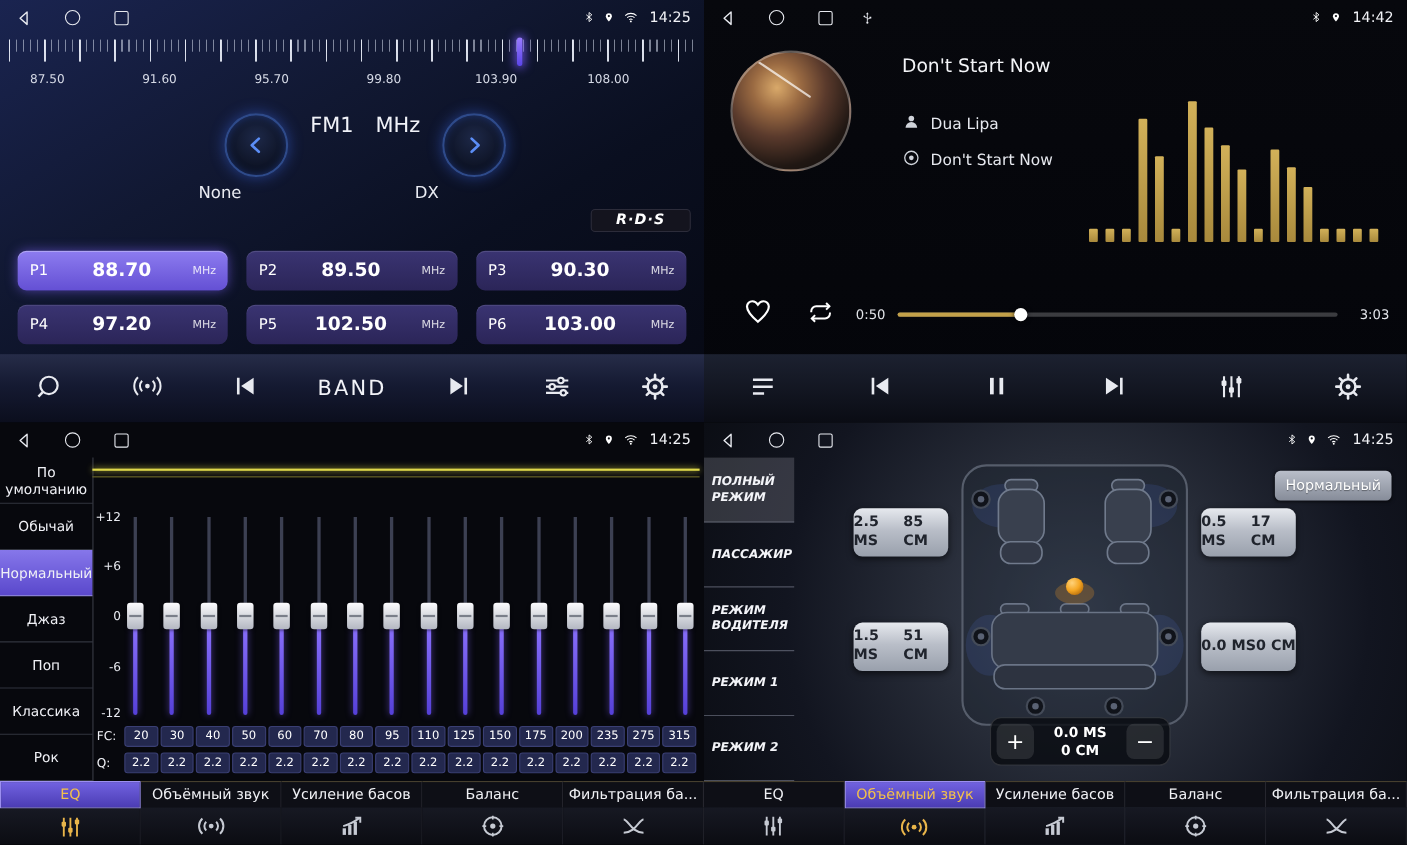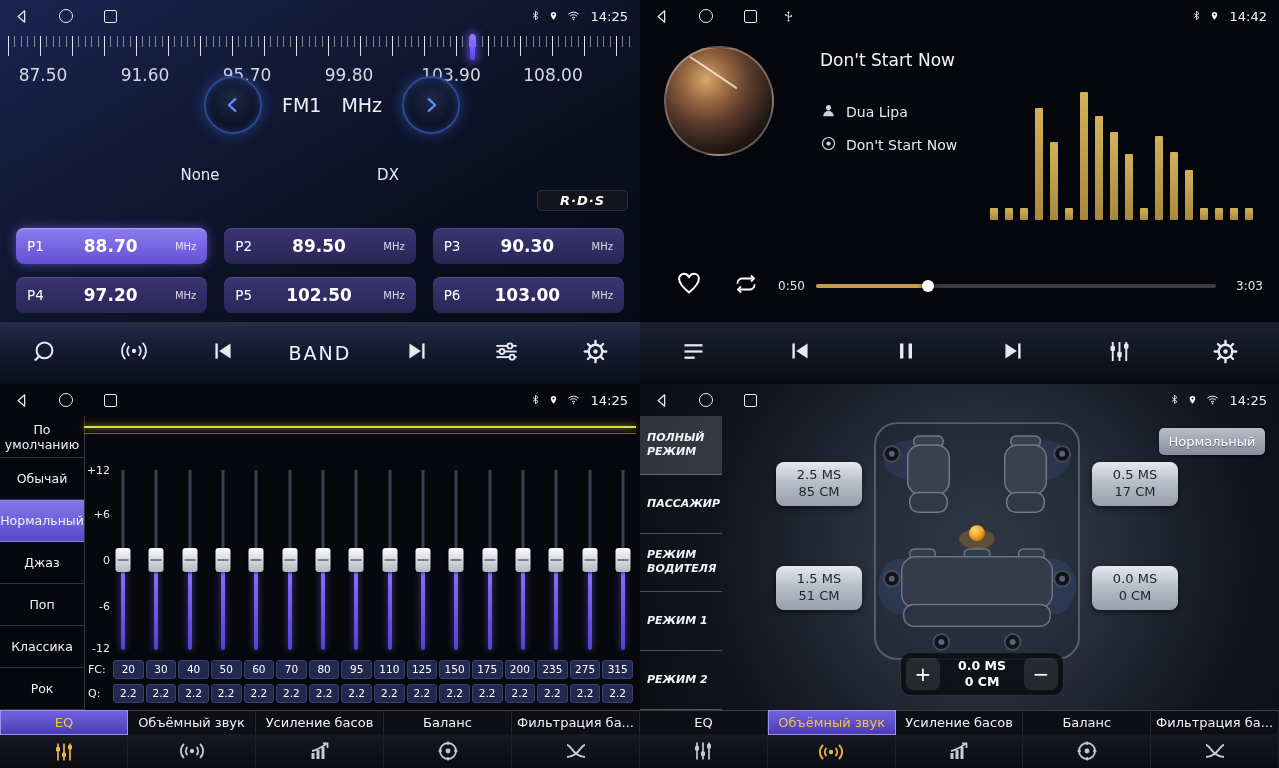--- a/index.html
+++ b/index.html
@@ -16,23 +16,23 @@
   .sb-time{font-size:13px;margin-left:3px;color:#f2f3f7;}
   .usb-slot{margin-left:22px;display:flex;align-items:center;}
 
   
   .radio{background:linear-gradient(150deg,#1a2450 0%,#111832 35%,#0a0f20 62%,#060812 100%);}
   .freq-scale{position:absolute;top:34px;left:8px;right:8px;height:48px;}
   .ruler{position:absolute;top:0;left:0;right:0;height:24px;}
   .ticks-minor{position:absolute;top:2px;left:0;right:0;height:11px;background:repeating-linear-gradient(90deg,rgba(215,222,238,.55) 0 1px,transparent 1px 6.4px);}
   .ticks-major{position:absolute;top:2px;left:0;right:0;height:20px;background:repeating-linear-gradient(90deg,rgba(238,242,252,.9) 0 1.5px,transparent 1.5px 32px);}
   .scale-indicator{position:absolute;left:462px;top:0;width:5px;height:26px;border-radius:2px;background:linear-gradient(180deg,#9a7bff,#5b45e8);box-shadow:0 0 9px 2px rgba(122,92,255,.75);}
-  .scale-labels span{position:absolute;top:31px;width:60px;text-align:center;font-size:17px;color:#d6dae6;}
+  .scale-labels span{position:absolute;top:31px;width:60px;text-align:center;font-size:11px;color:#d6dae6;}
   .sl0{left:5px}.sl1{left:107px}.sl2{left:209px}.sl3{left:311px}.sl4{left:413px}.sl5{left:515px}
-  .tuner{position:absolute;top:76px;left:0;right:0;display:flex;align-items:center;justify-content:center;gap:20px;padding-left:24px;}
+  .tuner{position:absolute;top:103px;left:0;right:0;display:flex;justify-content:center;gap:20px;padding-left:24px;}
   .round-btn{width:54px;height:54px;border-radius:50%;background:radial-gradient(circle at 50% 38%,#1d2848,#0b101f 72%);border:2px solid #2e4a8a;box-shadow:0 0 14px rgba(64,112,255,.45),inset 0 0 8px rgba(64,112,255,.35);display:flex;align-items:center;justify-content:center;cursor:pointer;}
   .band-txt{font-size:19px;color:#f0f2f8;}
   .freq-big{font-size:43px;font-weight:bold;letter-spacing:1px;text-shadow:0 0 12px rgba(180,190,255,.35);}
   .unit-txt{font-size:19px;color:#f0f2f8;}
   .pty{position:absolute;top:166px;left:162px;width:76px;text-align:center;font-size:15px;color:#e9ebf2;}
   .dx{position:absolute;top:166px;left:360px;width:56px;text-align:center;font-size:15px;color:#e9ebf2;}
   .rds{position:absolute;top:190px;right:12px;font-size:13px;font-weight:bold;font-style:italic;background:#14141e;border:1px solid #2c2c3a;border-radius:4px;padding:2px 22px;letter-spacing:1px;}
   .presets{position:absolute;top:228px;left:16px;right:16px;display:grid;grid-template-columns:repeat(3,1fr);gap:13px 17px;}
   .preset{height:36px;border-radius:8px;display:flex;align-items:center;padding:0 11px;background:linear-gradient(180deg,#3a3472,#2b2558);box-shadow:inset 0 1px 0 rgba(255,255,255,.12);cursor:pointer;}
   .preset.active{background:linear-gradient(180deg,#8d7cf0,#6450d4);box-shadow:0 0 11px rgba(130,100,255,.55),inset 0 1px 0 rgba(255,255,255,.3);}
@@ -92,21 +92,21 @@
   .tab-icon{flex:1;display:flex;align-items:center;justify-content:center;background:linear-gradient(180deg,#171923,#0b0c12);border-right:1px solid #1f2028;color:#c6cad3;}
   .tab.active .tab-icon{color:#e9b54a;}
 
   
   .surround{background:radial-gradient(circle at 340px 170px,#3b4354 0%,#272c38 34%,#121520 66%,#0a0c12 100%);}
   .mode-list{position:absolute;top:32px;left:0;width:82px;bottom:58px;display:flex;flex-direction:column;}
   .mode-item{flex:1;display:flex;align-items:center;padding:2px 7px;font-size:11px;font-weight:bold;line-height:1.3;border-bottom:1px solid rgba(170,176,195,.4);color:#f3f4f8;cursor:pointer;font-style:italic;}
   .mode-item.active{background:rgba(235,238,248,.17);}
   .preset-pill{position:absolute;top:44px;right:14px;width:106px;height:27px;border-radius:5px;background:linear-gradient(180deg,#b9bec9,#868c99);color:#fff;font-size:13px;display:flex;align-items:center;justify-content:center;box-shadow:0 1px 3px rgba(0,0,0,.6);cursor:pointer;text-shadow:0 1px 1px rgba(0,0,0,.4);}
   .seat-map{position:absolute;left:232px;top:36px;width:210px;height:242px;}
-  .delay-btn{position:absolute;width:86px;height:44px;border-radius:8px;background:linear-gradient(180deg,#e6e9ee 0%,#b9bec8 45%,#99a0ac 100%);color:#20242d;font-size:13px;font-weight:normal;display:flex;flex-direction:column;align-items:center;justify-content:center;line-height:1.3;box-shadow:0 2px 6px rgba(0,0,0,.55);cursor:pointer;}
+  .delay-btn{position:absolute;width:86px;height:44px;border-radius:8px;background:linear-gradient(180deg,#e6e9ee 0%,#b9bec8 45%,#99a0ac 100%);color:#20242d;font-size:13px;font-weight:bold;display:flex;flex-direction:row;align-items:center;justify-content:center;line-height:1.3;box-shadow:0 2px 6px rgba(0,0,0,.55);cursor:pointer;}
   .dl-fl{left:136px;top:78px}.dl-fr{left:452px;top:78px}.dl-rl{left:136px;top:182px}.dl-rr{left:452px;top:182px}
   .adjust-bar{position:absolute;left:260px;top:268px;width:152px;height:42px;background:rgba(8,10,16,.78);border:1px solid rgba(255,255,255,.14);border-radius:10px;display:flex;align-items:center;justify-content:space-between;padding:0 5px;}
   .adjust-btn{width:34px;height:32px;border-radius:7px;background:rgba(255,255,255,.1);font-size:20px;display:flex;align-items:center;justify-content:center;color:#fff;cursor:pointer;}
   .adjust-val{font-size:12.5px;font-weight:bold;text-align:center;line-height:1.3;color:#fff;}
 </style>
 </head>
 <body>
 
 <div class="screen">
 

